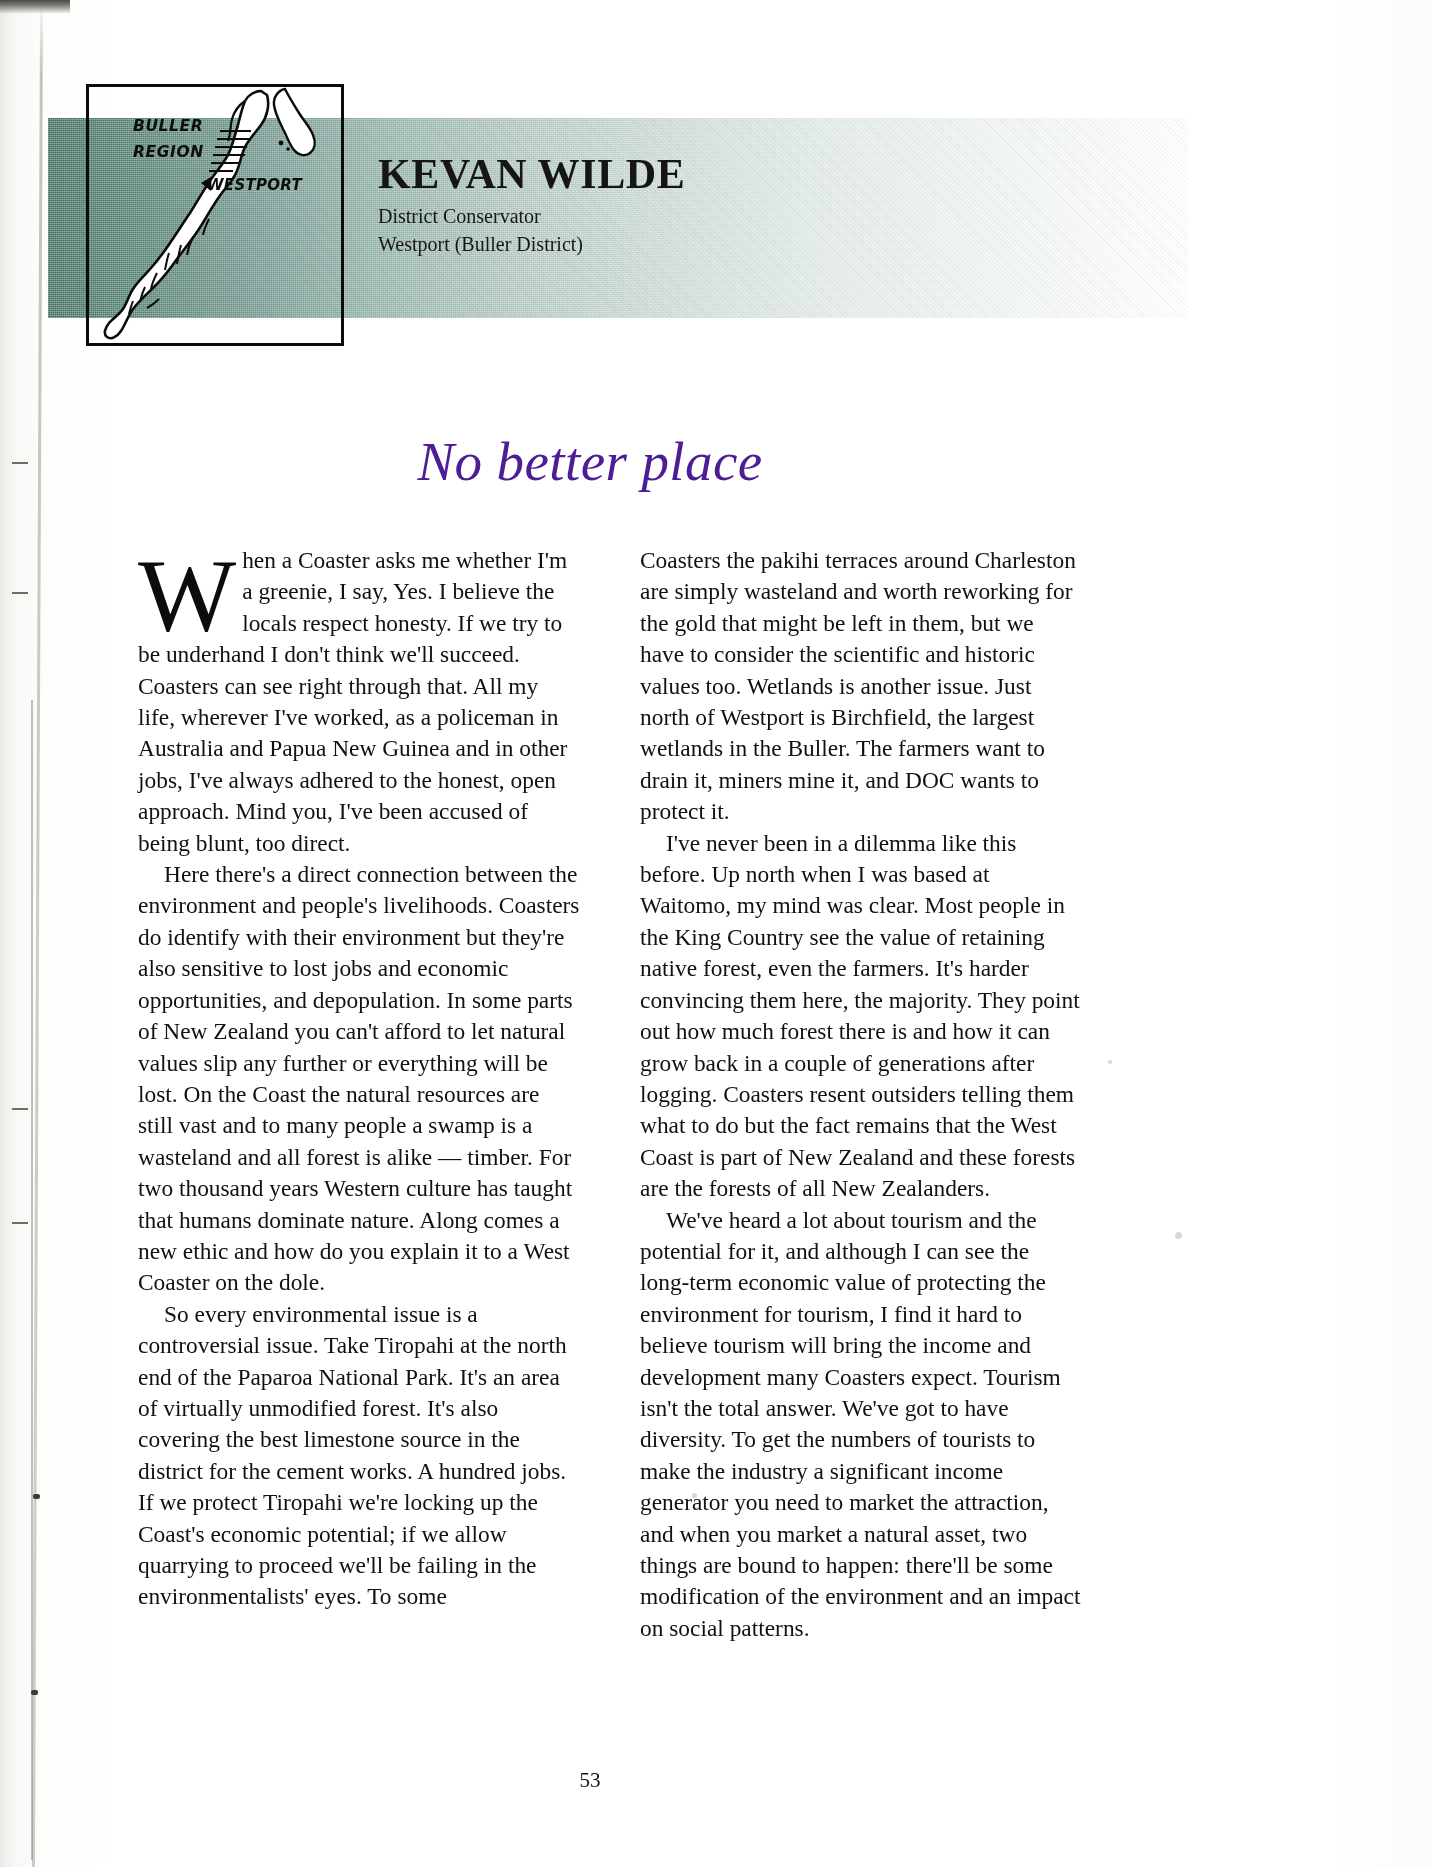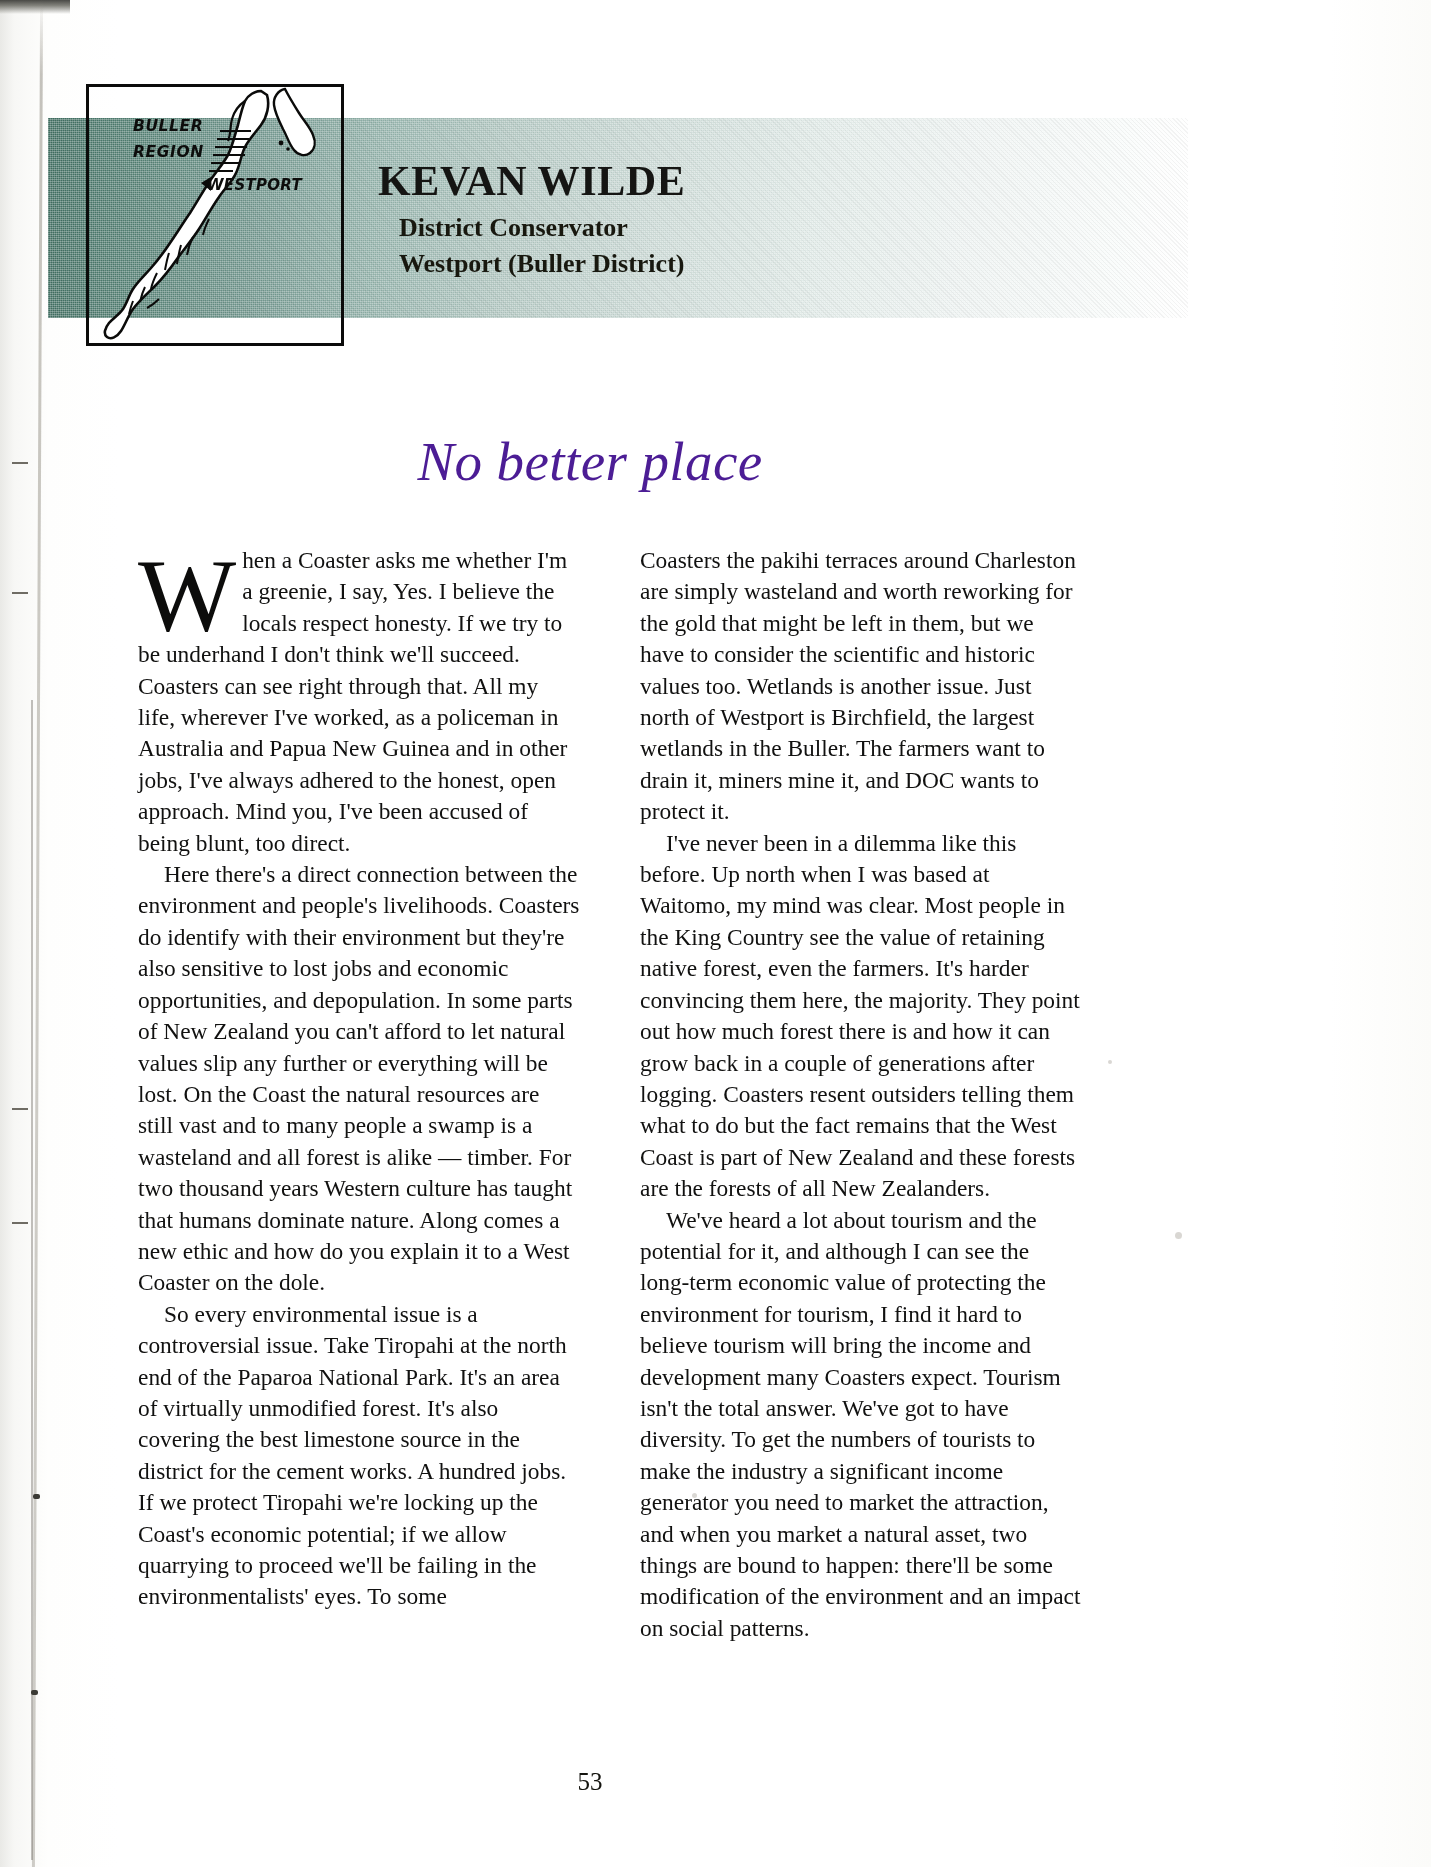--- a/index.html
+++ b/index.html
@@ -109,31 +109,30 @@
     left: 330px;
     top: 34px;
   }
   #banner-name {
     font-family: "Liberation Serif", serif;
     font-size: 42px;
     font-weight: 700;
     letter-spacing: 0.6px;
     color: #151513;
     line-height: 1.08;
-    margin: 7px 0 6px 0;
+    margin: 0 0 6px 0;
     white-space: nowrap;
   }
   .banner-sub {
     font-family: "Liberation Serif", serif;
-    font-size: 26px;
-    font-weight: 700;
+    font-size: 20px;
+    font-weight: 400;
     color: #18180f;
     line-height: 1.36;
     white-space: nowrap;
-    margin-left: 21px;
   }
 
   
   #map-box {
     position: absolute;
     left: 86px;
     top: 84px;
     width: 258px;
     height: 262px;
     border: 3px solid #0b0b0a;
@@ -212,21 +211,21 @@
   }
 
   
   #page-number {
     position: absolute;
     left: 0;
     top: 1768px;
     width: 1180px;
     text-align: center;
     font-family: "Liberation Serif", serif;
-    font-size: 25px;
+    font-size: 21px;
     color: #14140f;
   }
 </style>
 </head>
 <body>
 
 <div id="page-surface"></div>
 
 <div class="scan-top-shadow"></div>
 <div class="spine-curl"></div>

